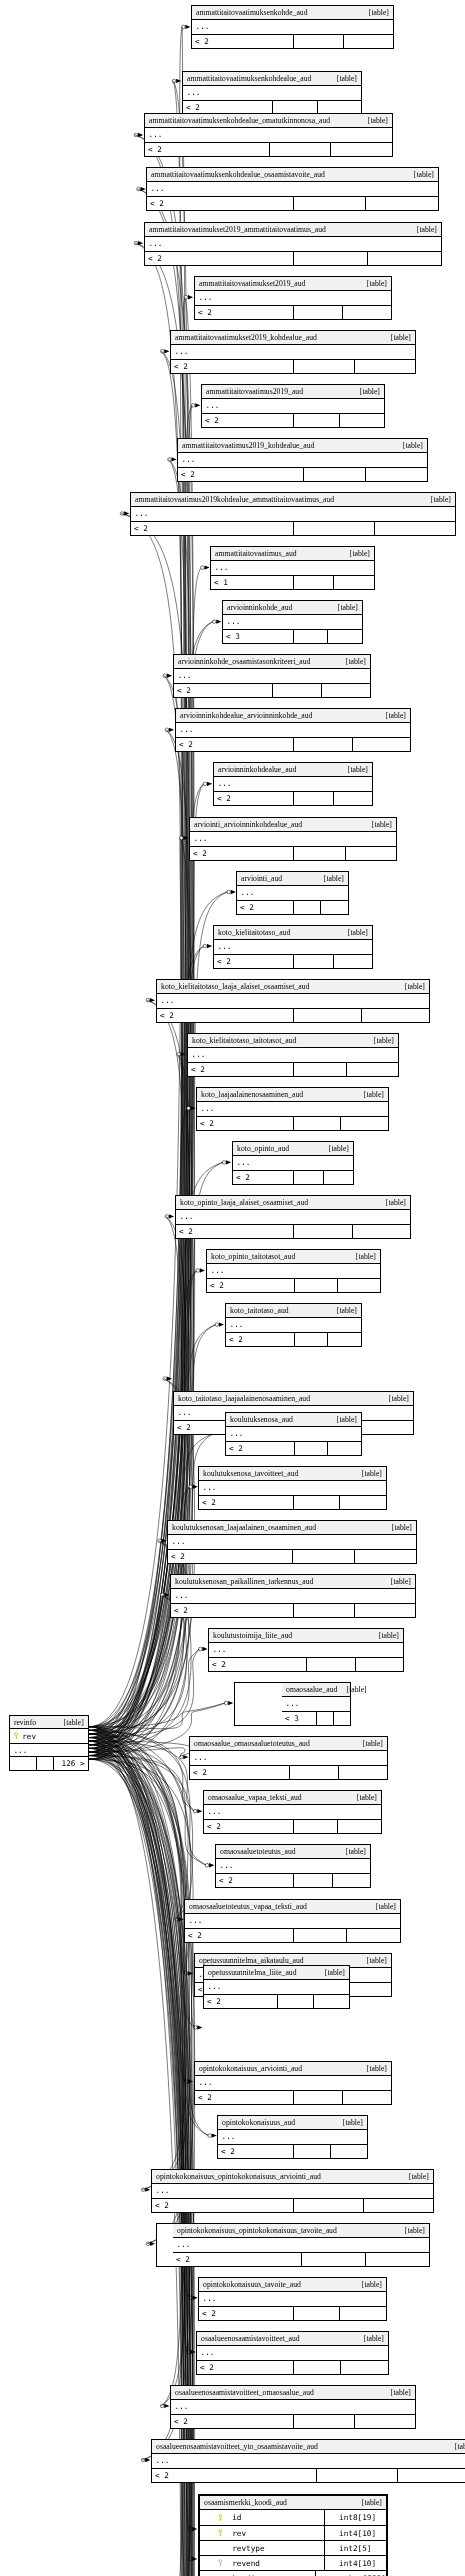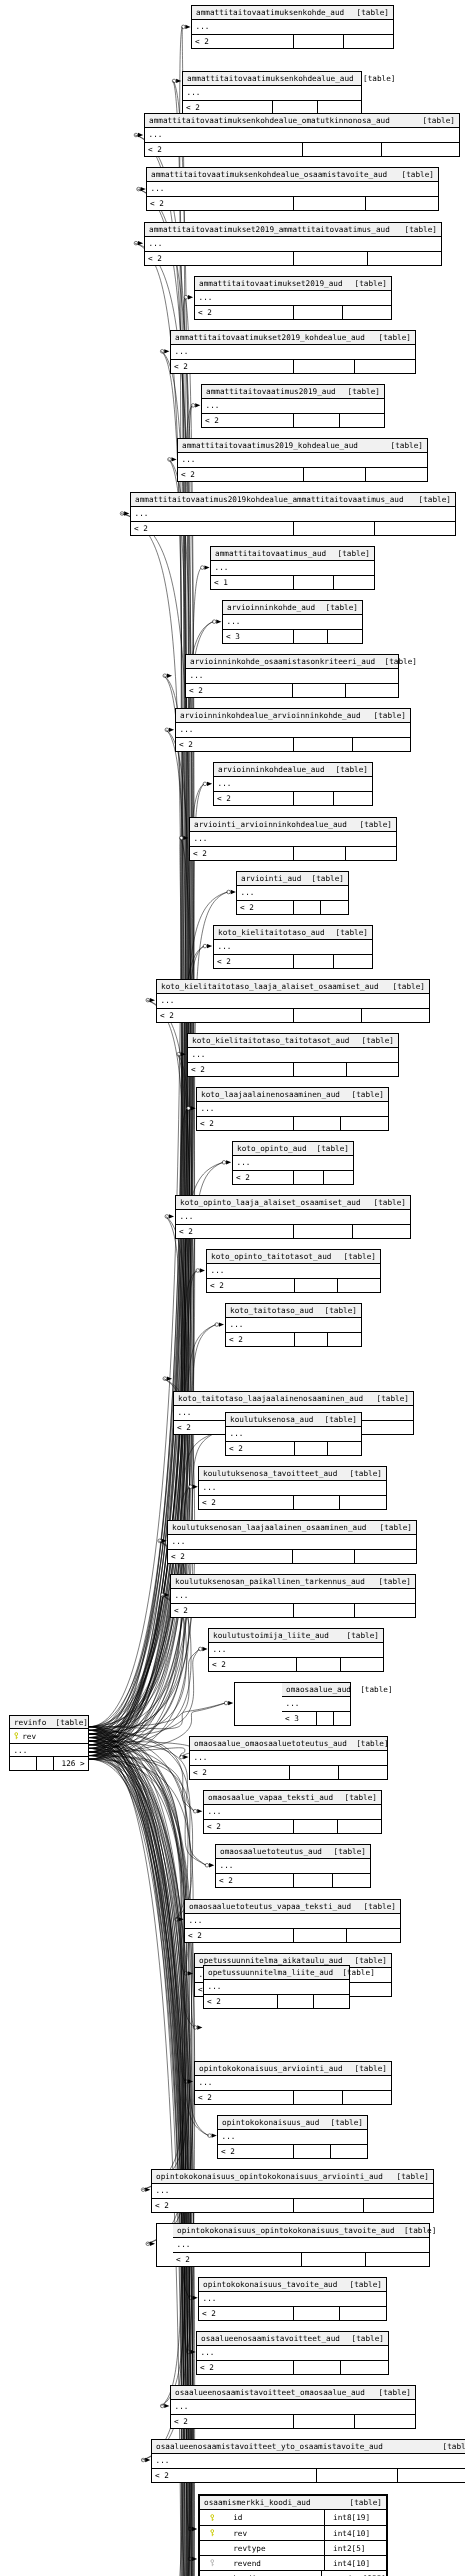--- a/index.html
+++ b/index.html
@@ -24,20 +24,21 @@
   .hdr{
     display:flex;
     justify-content:space-between;
     align-items:center;
     height:14px;
     padding:0 4.1px;
     background:#f1f1f1;
     border-bottom:0.5px solid #000;
     white-space:nowrap;
     box-sizing:border-box;
+    font-family:Liberation Serif, serif;
   }
   .bdg{margin-left:9.3px;}
   .dots{
     height:14px;
     line-height:14px;
     padding-left:3.6px;
     box-sizing:border-box;
     white-space:nowrap;
   }
   .krow{
@@ -52,30 +53,30 @@
     height:15px;
     display:flex;
     align-items:stretch;
     box-sizing:border-box;
   }
   .frow + .frow{border-top:0.5px solid #000;}
   .fname{
     flex:1 1 auto;
     display:flex;
     align-items:center;
-    gap:18px;
-    padding-left:9px;
+    gap:9px;
+    padding-left:17px;
     box-sizing:border-box;
   }
   .ftype{
     flex:0 0 62px;
     border-left:0.5px solid #000;
     display:flex;
     align-items:center;
-    padding-left:8px;
+    padding-left:14px;
     box-sizing:border-box;
   }
   .keyslot{width:6.2px;display:inline-flex;justify-content:center;flex:0 0 6.2px;}
   .cnt{
     display:flex;
     height:14px;
     border-top:0.5px solid #000;
     box-sizing:border-box;
   }
   .cnt span{
@@ -530,21 +531,21 @@
         <span class="nm">ammattitaitovaatimuksenkohdealue_aud</span>
         <span class="bdg">[table]</span>
       </div>
       <div class="dots">...</div>
       <div class="cnt">
         <span class="c1">&lt; 2</span>
         <span class="c2"></span>
         <span class="c3"></span>
       </div>
     </div>
-    <div class="tbl" style="left: 144px; top: 113px; width: 316px;">
+    <div class="tbl" style="left: 144px; top: 113px; width: 249px;">
       <div class="hdr">
         <span class="nm">ammattitaitovaatimuksenkohdealue_omatutkinnonosa_aud</span>
         <span class="bdg">[table]</span>
       </div>
       <div class="dots">...</div>
       <div class="cnt">
         <span class="c1">&lt; 2</span>
         <span class="c2"></span>
         <span class="c3"></span>
       </div>
@@ -650,21 +651,21 @@
         <span class="nm">arvioinninkohde_aud</span>
         <span class="bdg">[table]</span>
       </div>
       <div class="dots">...</div>
       <div class="cnt">
         <span class="c1">&lt; 3</span>
         <span class="c2"></span>
         <span class="c3"></span>
       </div>
     </div>
-    <div class="tbl" style="left: 173px; top: 654px; width: 214px; margin-left: 12px;">
+    <div class="tbl" style="left: 173px; top: 654px; width: 198px;">
       <div class="hdr">
         <span class="nm">arvioinninkohde_osaamistasonkriteeri_aud</span>
         <span class="bdg">[table]</span>
       </div>
       <div class="dots">...</div>
       <div class="cnt">
         <span class="c1">&lt; 2</span>
         <span class="c2"></span>
         <span class="c3"></span>
       </div>
@@ -866,21 +867,21 @@
         <span class="nm">koulutuksenosan_paikallinen_tarkennus_aud</span>
         <span class="bdg">[table]</span>
       </div>
       <div class="dots">...</div>
       <div class="cnt">
         <span class="c1">&lt; 2</span>
         <span class="c2"></span>
         <span class="c3"></span>
       </div>
     </div>
-    <div class="tbl" style="left: 208px; top: 1628px; width: 176px;">
+    <div class="tbl" style="left: 208px; top: 1628px; width: 196px;">
       <div class="hdr">
         <span class="nm">koulutustoimija_liite_aud</span>
         <span class="bdg">[table]</span>
       </div>
       <div class="dots">...</div>
       <div class="cnt">
         <span class="c1">&lt; 2</span>
         <span class="c2"></span>
         <span class="c3"></span>
       </div>

